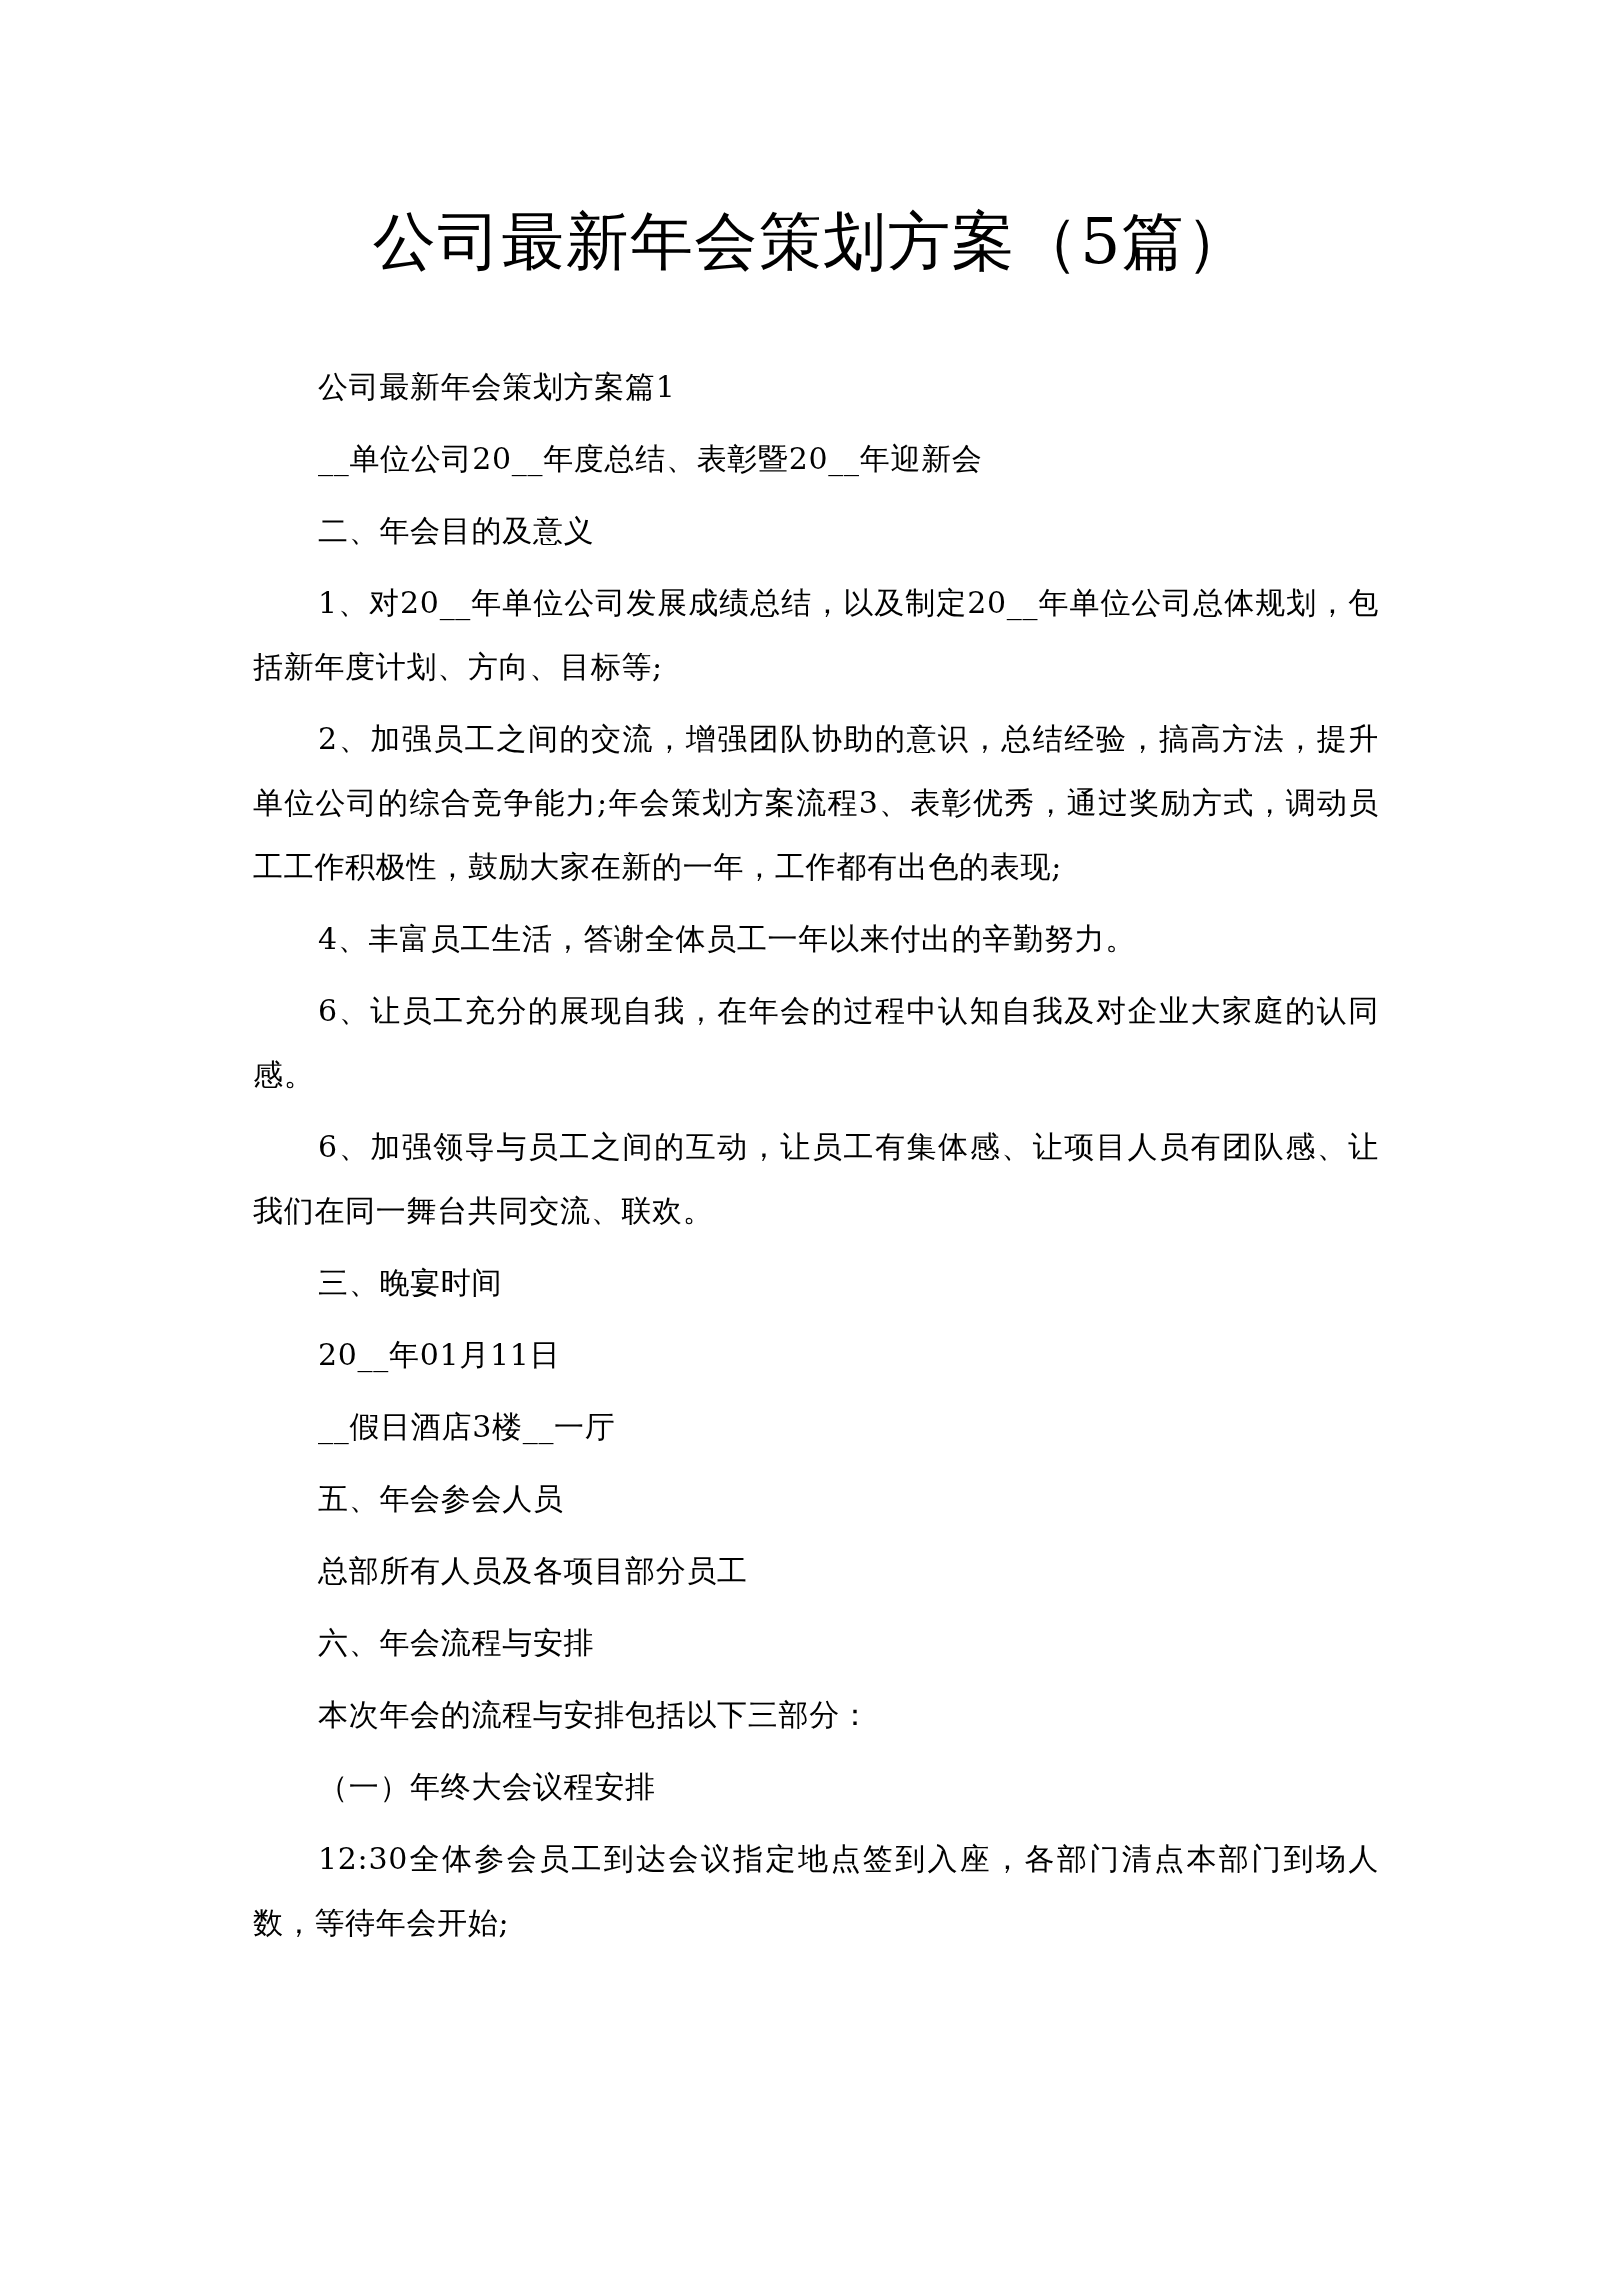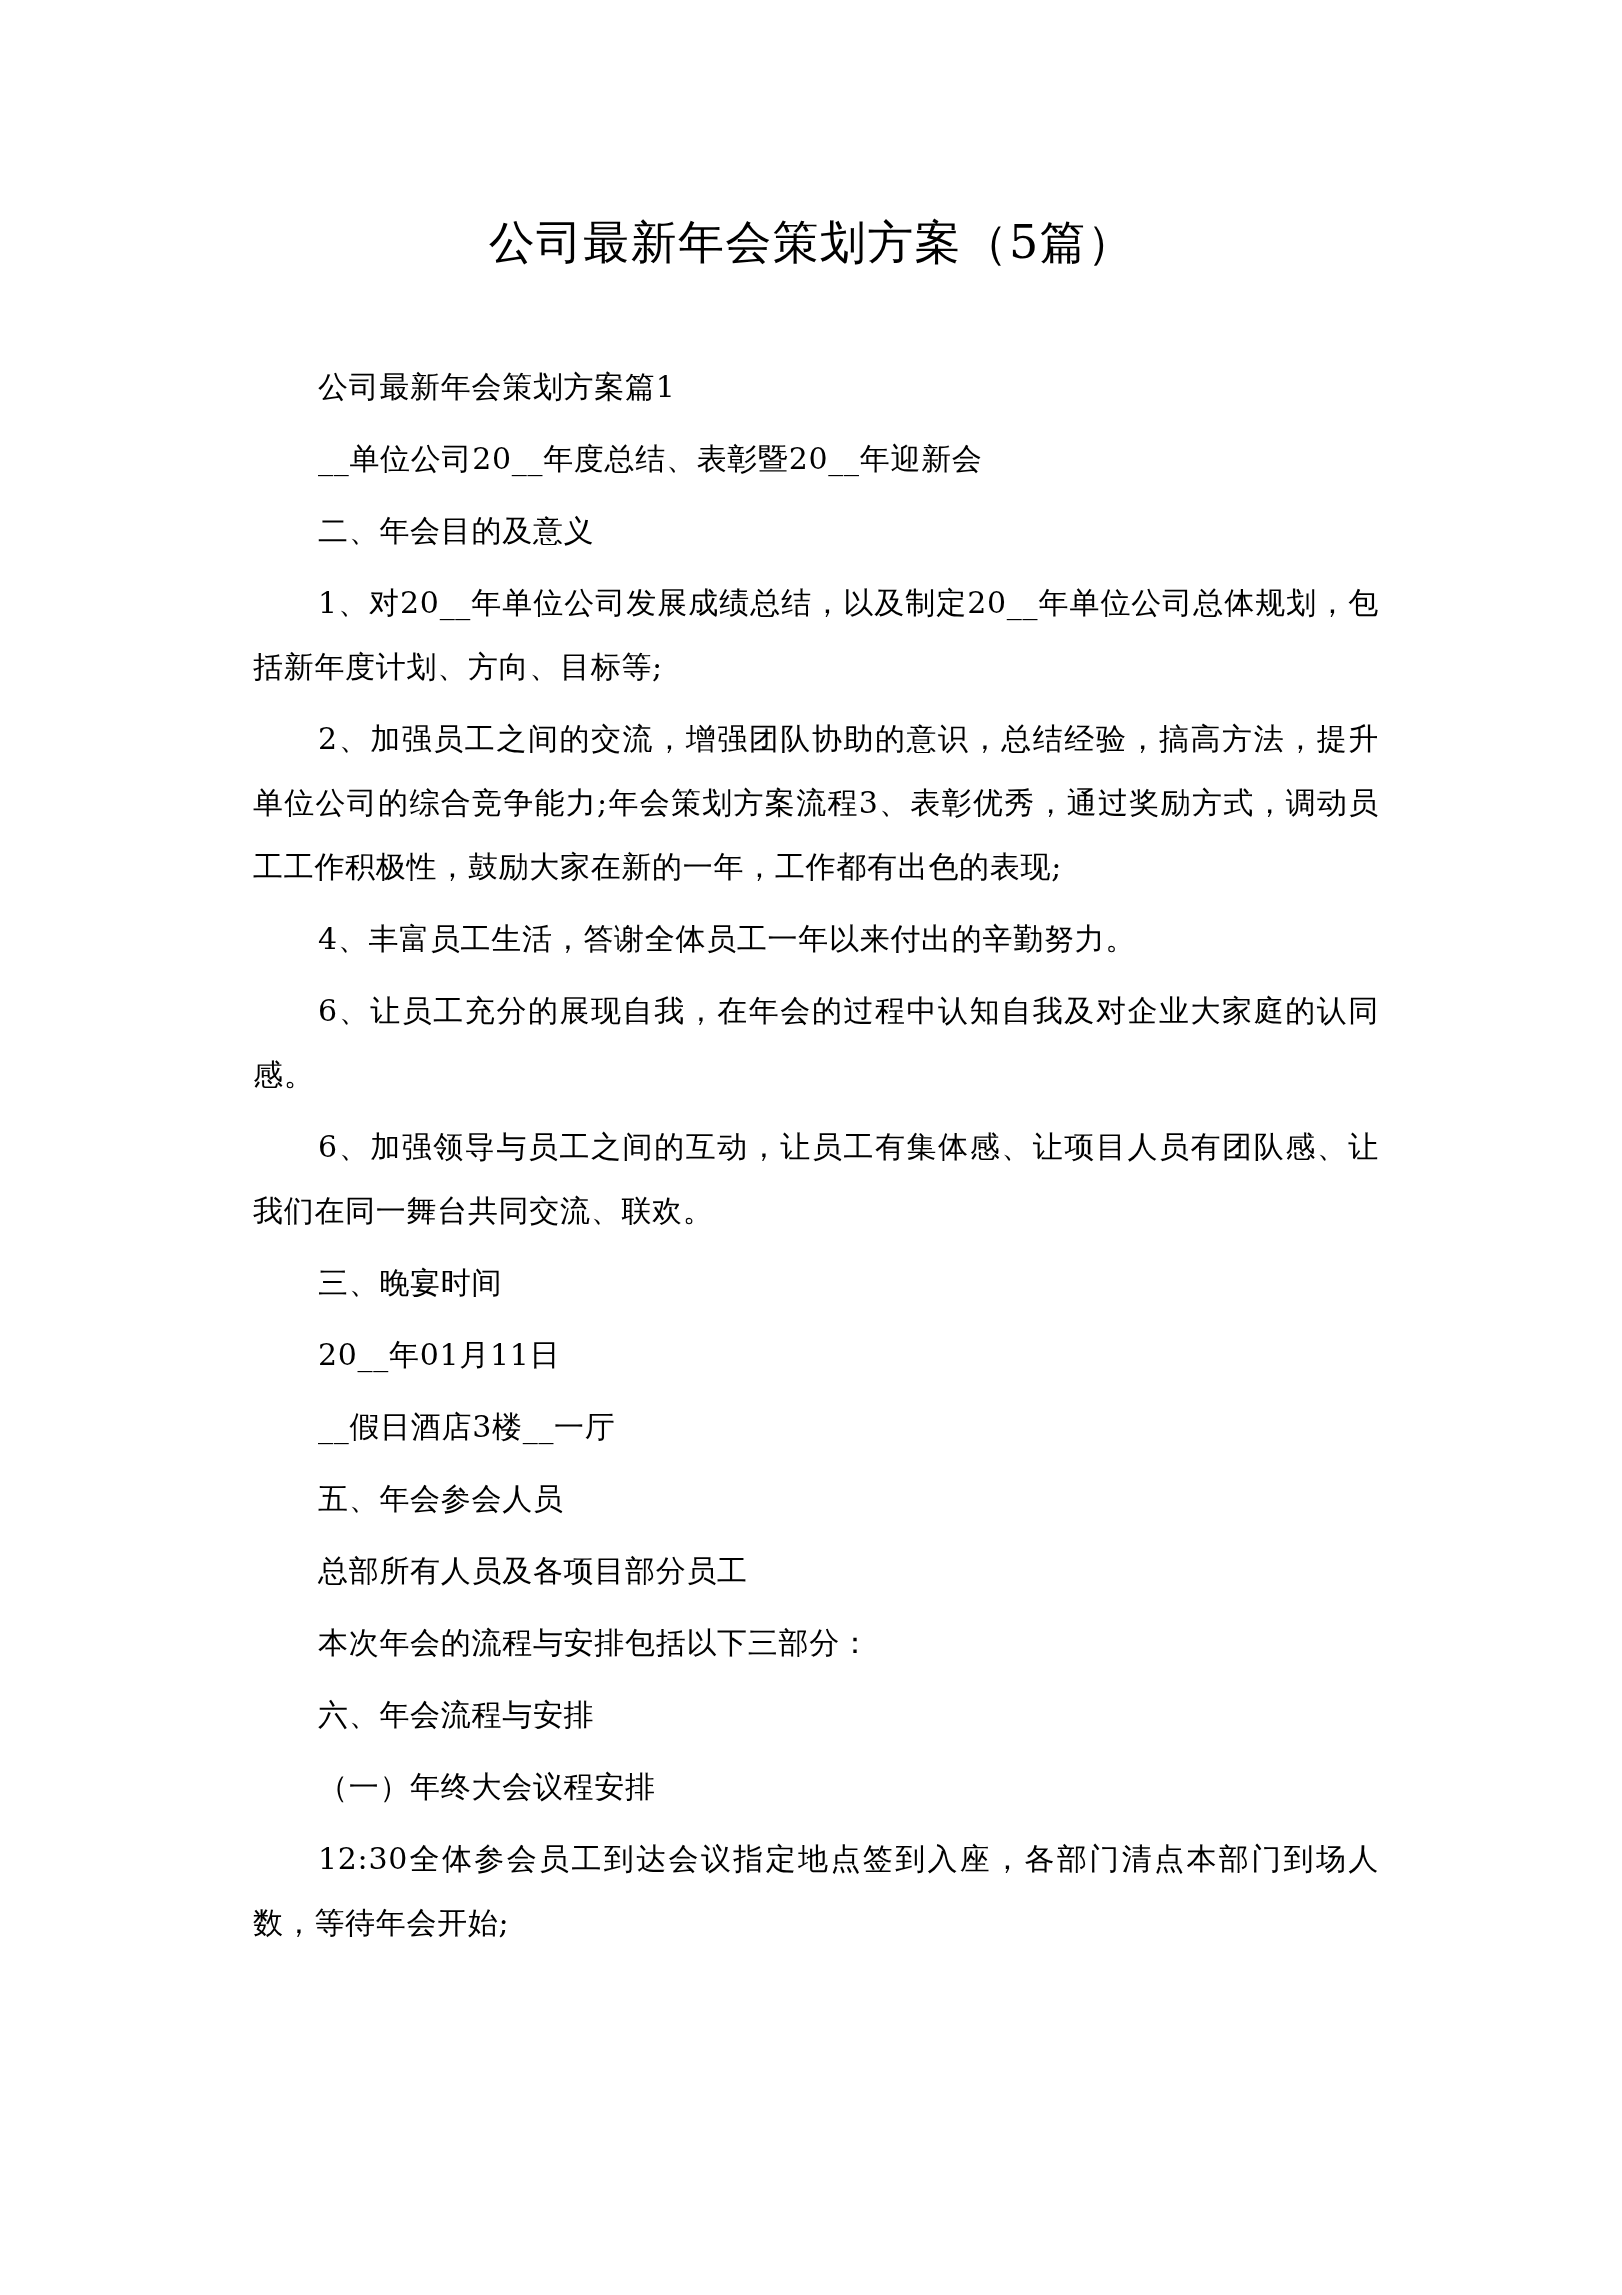--- a/index.html
+++ b/index.html
@@ -22,21 +22,21 @@
       width: 1623px;
       height: 2295px;
       background: #ffffff;
     }
     .doc-title {
       position: absolute;
       left: 0;
       top: 196px;
       width: 1623px;
       text-align: center;
-      font-size: 46px;
+      font-size: 63px;
       line-height: 92px;
       letter-spacing: 1.3px;
       font-family: "DejaVu Serif", "Liberation Serif", serif;
       font-weight: normal;
       margin: 0;
     }
     .body-text {
       position: absolute;
       left: 245px;
       top: 347px;
@@ -67,19 +67,19 @@
     <p class="indent">1、对20__年单位公司发展成绩总结，以及制定20__年单位公司总体规划，包括新年度计划、方向、目标等;</p>
     <p class="indent">2、加强员工之间的交流，增强团队协助的意识，总结经验，搞高方法，提升单位公司的综合竞争能力;年会策划方案流程3、表彰优秀，通过奖励方式，调动员工工作积极性，鼓励大家在新的一年，工作都有出色的表现;</p>
     <p class="indent">4、丰富员工生活，答谢全体员工一年以来付出的辛勤努力。</p>
     <p class="indent">6、让员工充分的展现自我，在年会的过程中认知自我及对企业大家庭的认同感。</p>
     <p class="indent">6、加强领导与员工之间的互动，让员工有集体感、让项目人员有团队感、让我们在同一舞台共同交流、联欢。</p>
     <p class="indent">三、晚宴时间</p>
     <p class="indent">20__年01月11日</p>
     <p class="indent">__假日酒店3楼__一厅</p>
     <p class="indent">五、年会参会人员</p>
     <p class="indent">总部所有人员及各项目部分员工</p>
+    <p class="indent">六、年会流程与安排</p>
     <p class="indent">本次年会的流程与安排包括以下三部分：</p>
-    <p class="indent">六、年会流程与安排</p>
     <p class="indent">（一）年终大会议程安排</p>
     <p class="indent">12:30全体参会员工到达会议指定地点签到入座，各部门清点本部门到场人数，等待年会开始;</p>
   </div>
 </div>
 
 
 </body></html>

